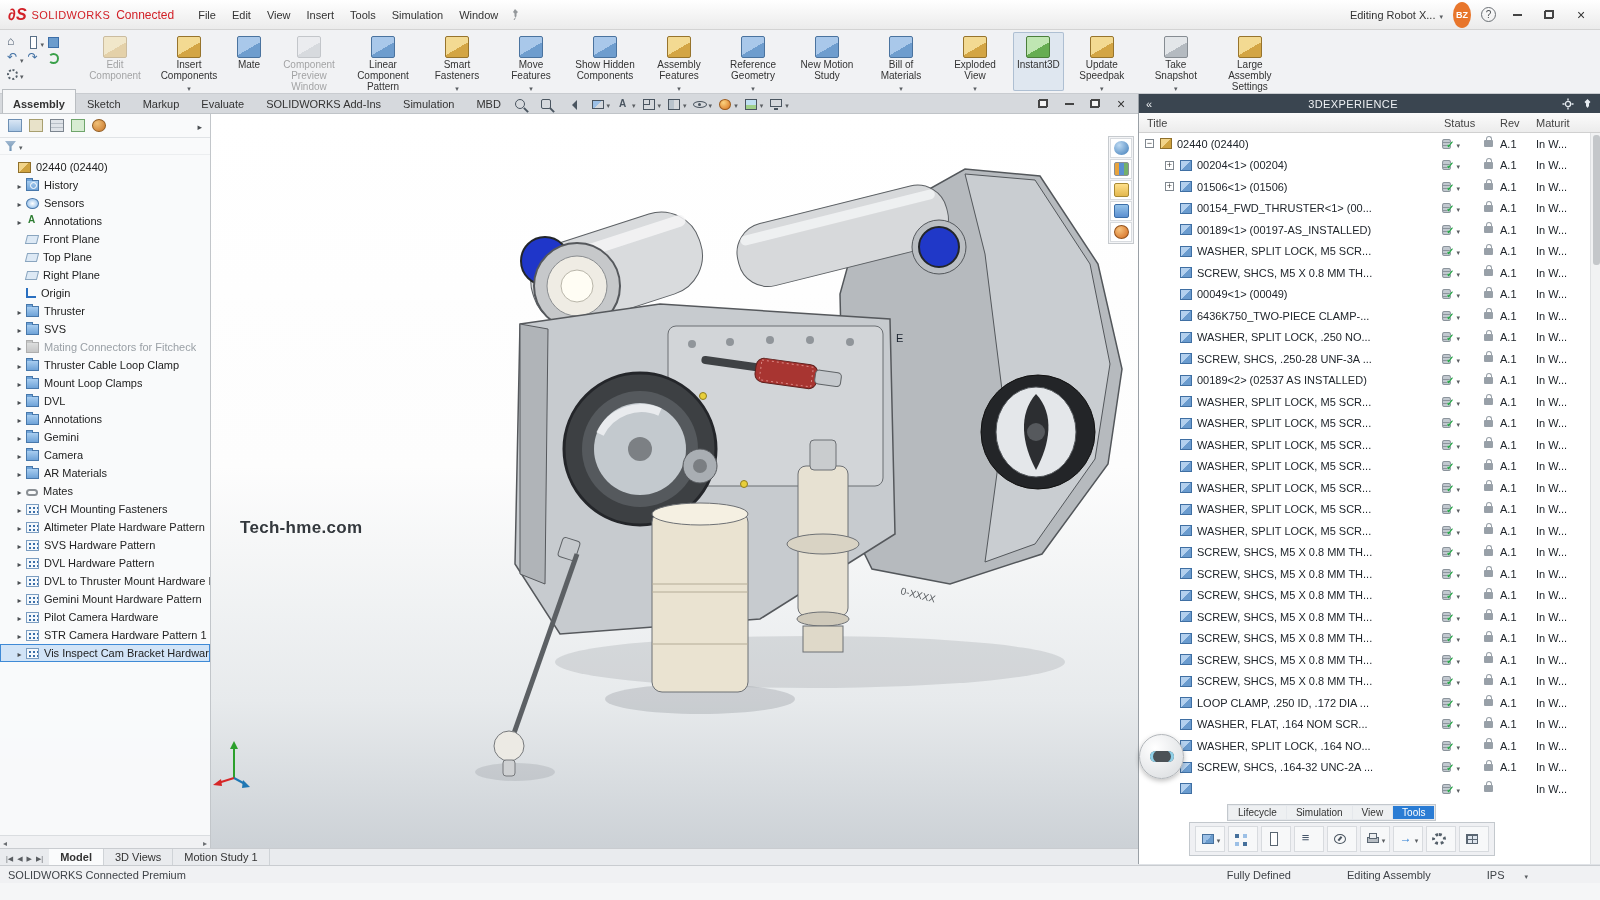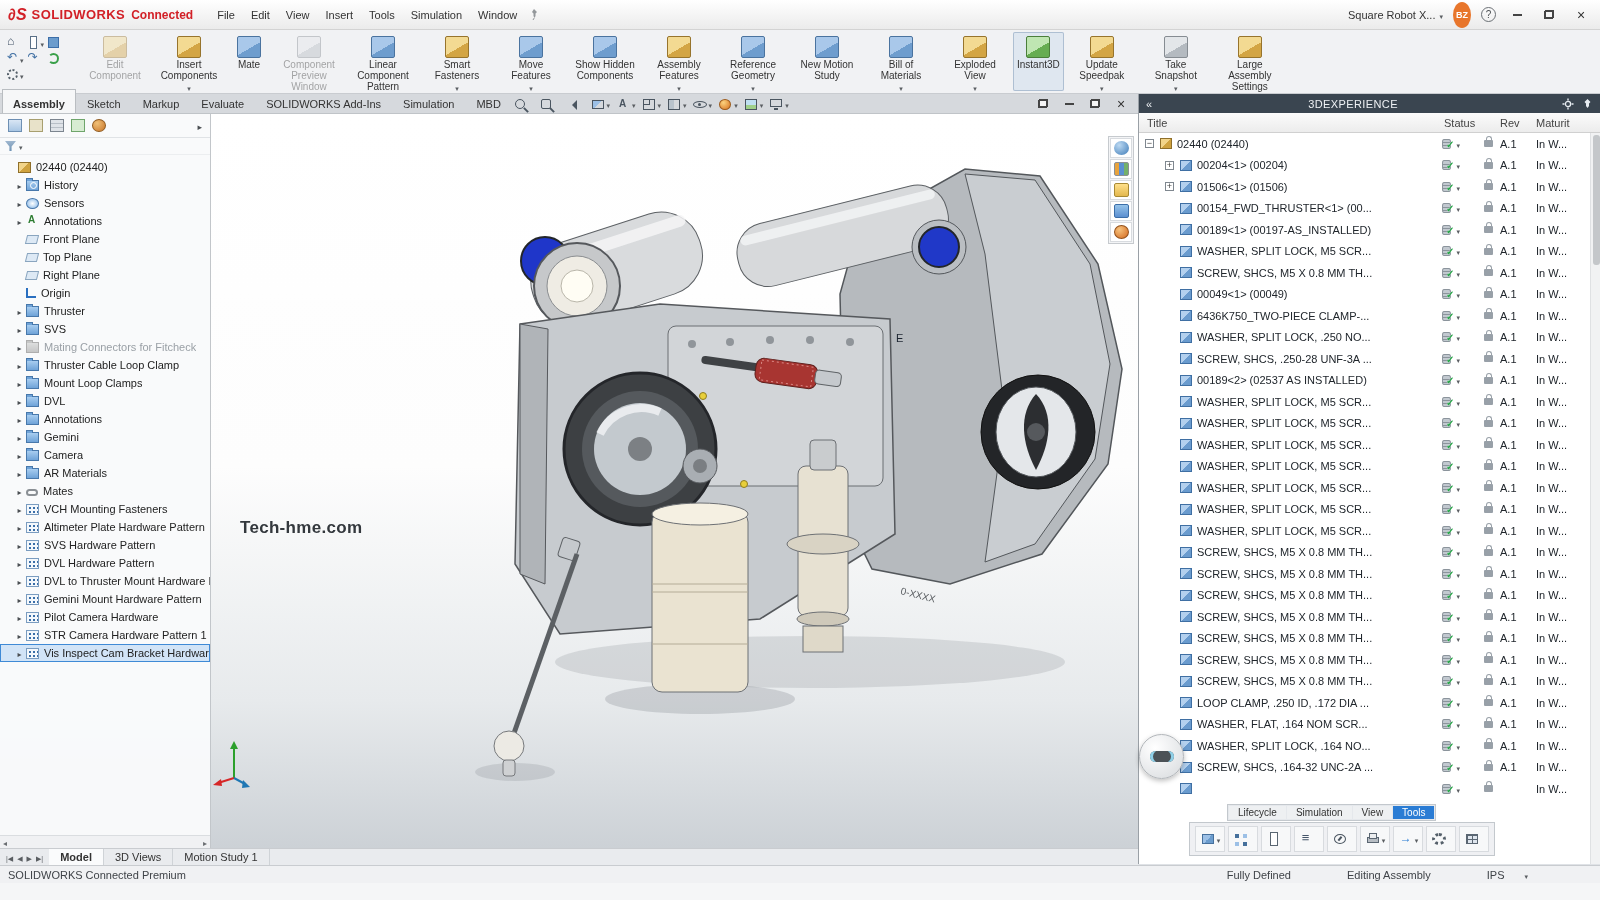--- a/index.html
+++ b/index.html
@@ -3,22 +3,22 @@
 <meta charset="utf-8">
 <style>
   *{margin:0;padding:0;box-sizing:border-box}
   html,body{width:1600px;height:900px;overflow:hidden;font-family:"Liberation Sans",sans-serif;font-size:11px;color:#222;background:#dfe2e6}
   .caret{display:inline-block}
   .caret::before{content:"▾";font-size:7px;color:#5a5e62;line-height:1}
 
   
   .titlebar{position:absolute;top:0;left:0;right:0;height:30px;background:linear-gradient(#ffffff,#ebebeb);border-bottom:1px solid #d3d3d3;display:flex;align-items:center;padding:0 8px;z-index:50}
   .sw-logo{color:#d22027;font-weight:bold;font-style:italic;font-size:16px;margin-right:5px}
-  .sw-name{color:#d22027;font-weight:bold;font-size:13px;letter-spacing:.4px}
-  .sw-sub{color:#d22027;font-size:12px;margin-left:6px;font-weight:700}
+  .sw-name{color:#d22027;font-weight:normal;font-size:11px;letter-spacing:.4px}
+  .sw-sub{color:#d22027;font-size:12px;margin-left:6px;font-weight:400}
   .menubar{display:flex;margin-left:16px;z-index:2}
   .menu-item{padding:3px 8px;color:#333;cursor:default}
   .pin-icon{margin-left:4px;z-index:2;opacity:.7}
   .doc-title{position:absolute;left:0;right:0;text-align:center;color:#333;pointer-events:none}
   .tb-right{margin-left:auto;display:flex;align-items:center;gap:10px;z-index:2}
   .account{display:flex;align-items:center;gap:4px;color:#333}
   .avatar{width:18px;height:26px;border-radius:50%;background:#e8762c;color:#fff;font-size:9px;display:flex;align-items:center;justify-content:center;font-weight:bold}
   .help-btn{width:15px;height:15px;border:1.2px solid #6b7075;border-radius:50%;display:flex;align-items:center;justify-content:center;color:#4a4e52}
   .help-btn::before{content:"?";font-size:10px}
   .win-btn{width:22px;height:18px;display:flex;align-items:center;justify-content:center}
@@ -229,21 +229,21 @@
       <span class="menu-item">Window</span>
     </nav>
   <span class="pin-icon">
     <svg width="11" height="12" viewBox="0 0 11 12">
         <path d="M5 1 L8 4 L6.5 5.5 L6.5 8 L5.5 10 L4.5 8 L4.5 5.5 L3 4 Z" fill="#6b7075"></path>
         <line x1="5.2" y1="10" x2="4" y2="12" stroke="#6b7075"></line>
       </svg>
   </span>
   <div class="tb-right">
     <span class="account">
-      <span>Square Robot X...</span>
+      <span>Editing Robot X...</span>
       <span class="caret"></span>
     </span>
     <span class="avatar">BZ</span>
     <span class="help-btn"></span>
     <span class="win-btn">
         <span class="min-glyph"></span>
       </span>
     <span class="win-btn">
         <span class="restore-glyph"></span>
       </span>

